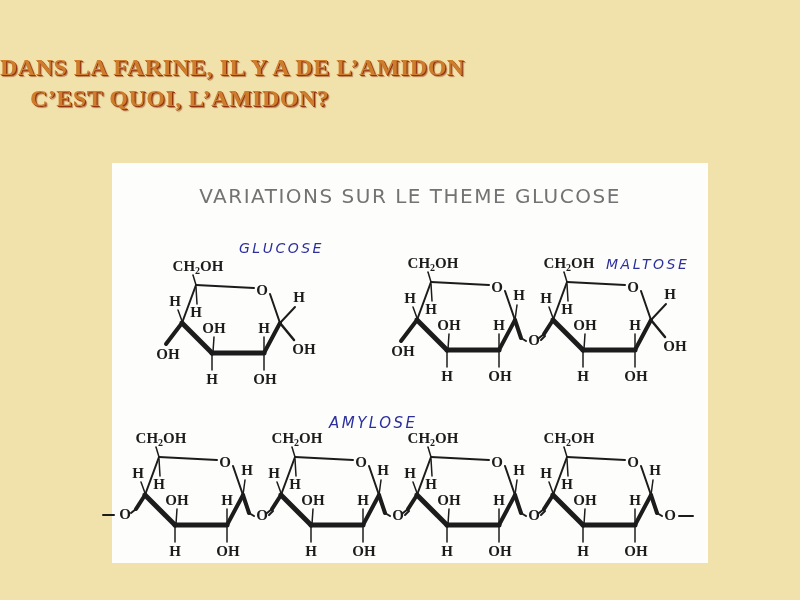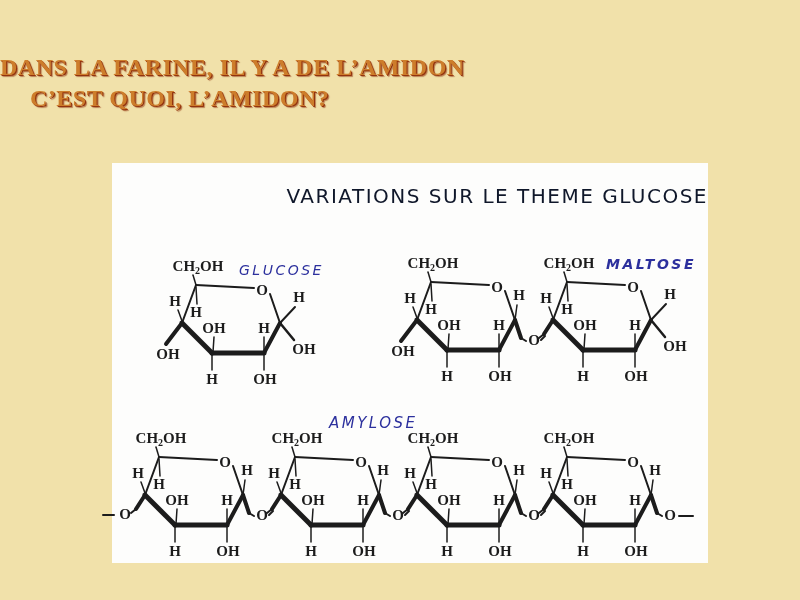--- a/index.html
+++ b/index.html
@@ -7,30 +7,30 @@
   .slide{position:absolute;left:0;top:0;width:800px;height:600px;background:#f1e1aa;}
   .slide-title{
     position:absolute;left:0;top:52px;width:800px;text-align:left;
     font-family:"Liberation Serif",serif;font-weight:bold;font-size:24px;
     color:#cd7d2b;text-shadow:1px 1px 0 #93330e,2px 2px 1px rgba(140,45,10,0.55);
     line-height:31px;letter-spacing:0.5px;
   }
   .slide-title .line2{transform:translateX(30px);}
   .panel{position:absolute;left:112px;top:163px;width:596px;height:400px;background:#fdfdfc;}
   .fig-heading{
-    position:absolute;left:112px;top:184px;width:596px;text-align:right;
+    position:absolute;left:112px;top:184px;width:596px;text-align:center;
     font-family:"DejaVu Sans",sans-serif;font-size:20px;letter-spacing:1.5px;
-    color:#0f172a;
+    color:#737373;
   }
   .mol-label{
     position:absolute;font-family:"DejaVu Sans",sans-serif;font-style:italic;
     font-size:14px;letter-spacing:2.5px;color:#2c309d;white-space:nowrap;
   }
-  .lbl-glucose{left:239px;top:262px;}
-  .lbl-maltose{left:606px;top:256px;font-weight:bold;}
+  .lbl-glucose{left:239px;top:240px;}
+  .lbl-maltose{left:606px;top:256px;}
   .lbl-amylose{left:329px;top:414px;font-size:15px;}
   #chem{position:absolute;left:0;top:0;width:800px;height:600px;}
   #chem text{font-family:"Liberation Serif",serif;font-weight:bold;font-size:15px;fill:#1c1c1c;}
 </style>
 </head>
 <body>
 
 <div class="slide">
 
   <div class="slide-title">

